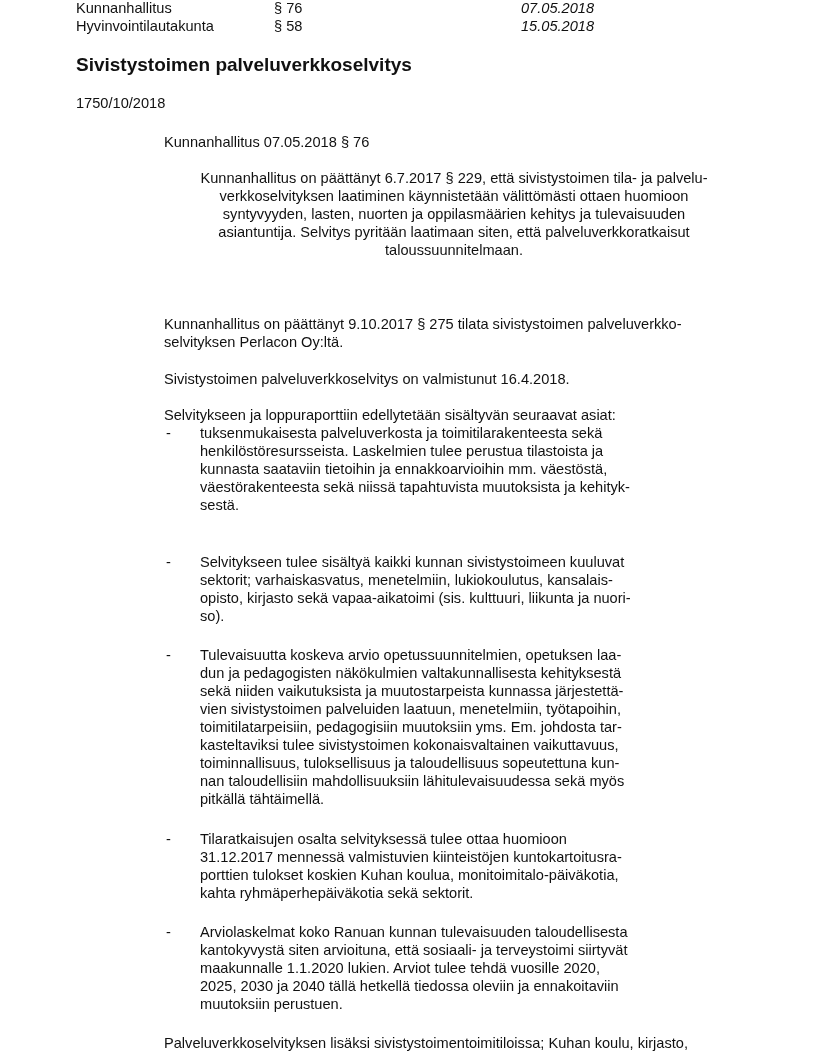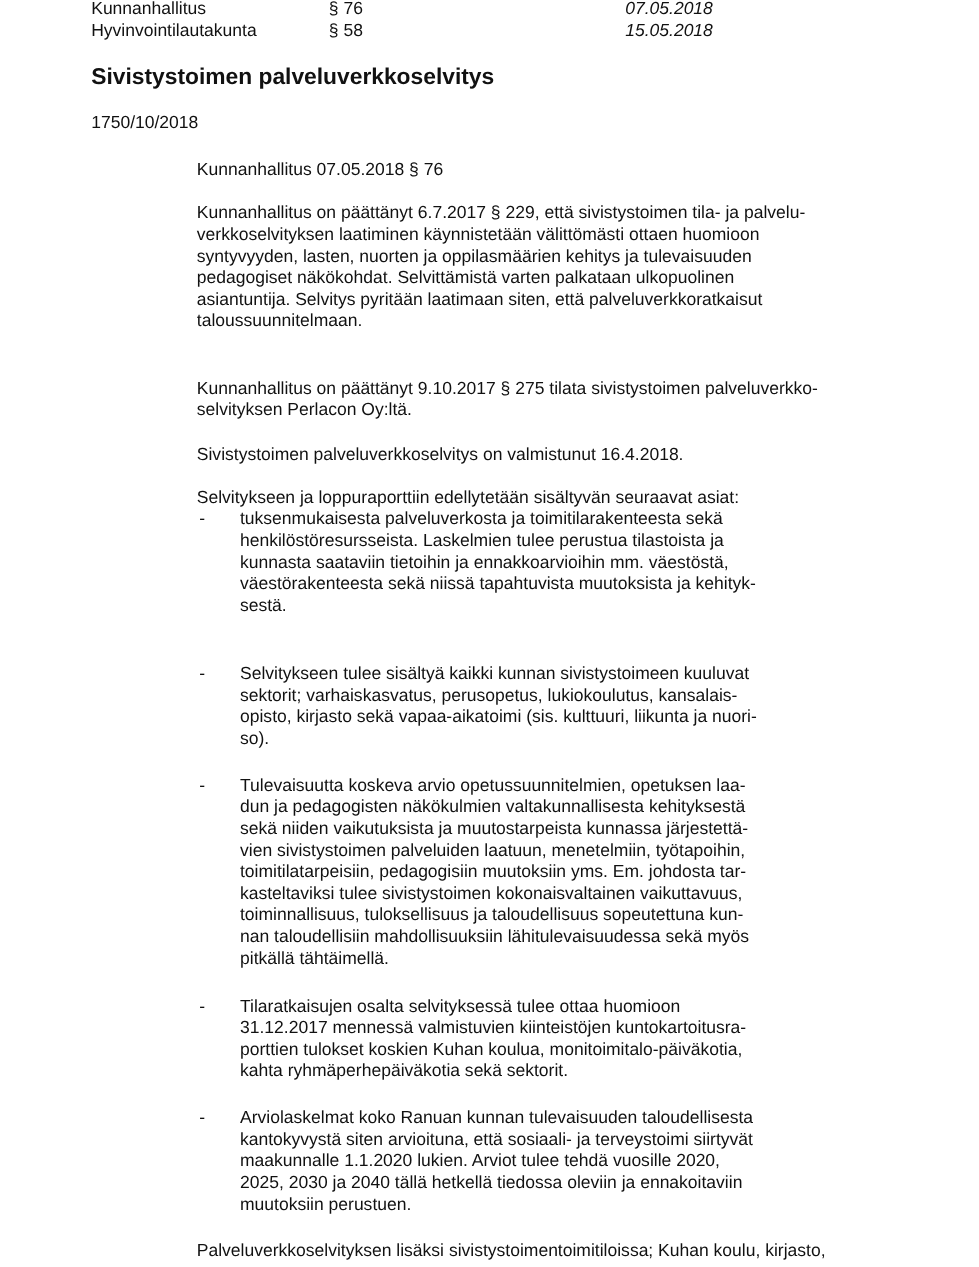--- a/index.html
+++ b/index.html
@@ -34,25 +34,24 @@
   <span class="c2">§ 58</span>
   <span class="c3">15.05.2018</span>
 </div>
 
 <div class="abs title" style="left:76px; top:56px;">Sivistystoimen palveluverkkoselvitys</div>
 
 <div class="abs" style="left:76px; top:94px;">1750/10/2018</div>
 
 <div class="abs" style="left:164px; top:133px;">Kunnanhallitus 07.05.2018 § 76</div>
 
-<div class="para" style="top:169px;">
+<div class="para" style="top:169px;text-align:center;">
   <div>Kunnanhallitus on päättänyt 6.7.2017 § 229, että sivistystoimen tila- ja palvelu-</div>
   <div>verkkoselvityksen laatiminen käynnistetään välittömästi ottaen huomioon</div>
   <div>syntyvyyden, lasten, nuorten ja oppilasmäärien kehitys ja tulevaisuuden</div>
-  <div>pedagogiset näkökohdat. Selvittämistä varten palkataan ulkopuolinen</div>
   <div>asiantuntija. Selvitys pyritään laatimaan siten, että palveluverkkoratkaisut</div>
   <div>taloussuunnitelmaan.</div>
 </div>
 
 <div class="para" style="top:315px;">
   <div>Kunnanhallitus on päättänyt 9.10.2017 § 275 tilata sivistystoimen palveluverkko-</div>
   <div>selvityksen Perlacon Oy:ltä.</div>
 </div>
 
 <div class="para" style="top:370px;">
@@ -71,21 +70,21 @@
     <div>kunnasta saataviin tietoihin ja ennakkoarvioihin mm. väestöstä,</div>
     <div>väestörakenteesta sekä niissä tapahtuvista muutoksista ja kehityk-</div>
     <div>sestä.</div>
   </div>
 </div>
 
 <div class="bullet" style="top:553px;">
   <span class="dash">-</span>
   <div class="text">
     <div>Selvitykseen tulee sisältyä kaikki kunnan sivistystoimeen kuuluvat</div>
-    <div>sektorit; varhaiskasvatus, perusopetus, lukiokoulutus, kansalais-</div>
+    <div>sektorit; varhaiskasvatus, menetelmiin, lukiokoulutus, kansalais-</div>
     <div>opisto, kirjasto sekä vapaa-aikatoimi (sis. kulttuuri, liikunta ja nuori-</div>
     <div>so).</div>
   </div>
 </div>
 
 <div class="bullet" style="top:646px;">
   <span class="dash">-</span>
   <div class="text">
     <div>Tulevaisuutta koskeva arvio opetussuunnitelmien, opetuksen laa-</div>
     <div>dun ja pedagogisten näkökulmien valtakunnallisesta kehityksestä</div>

